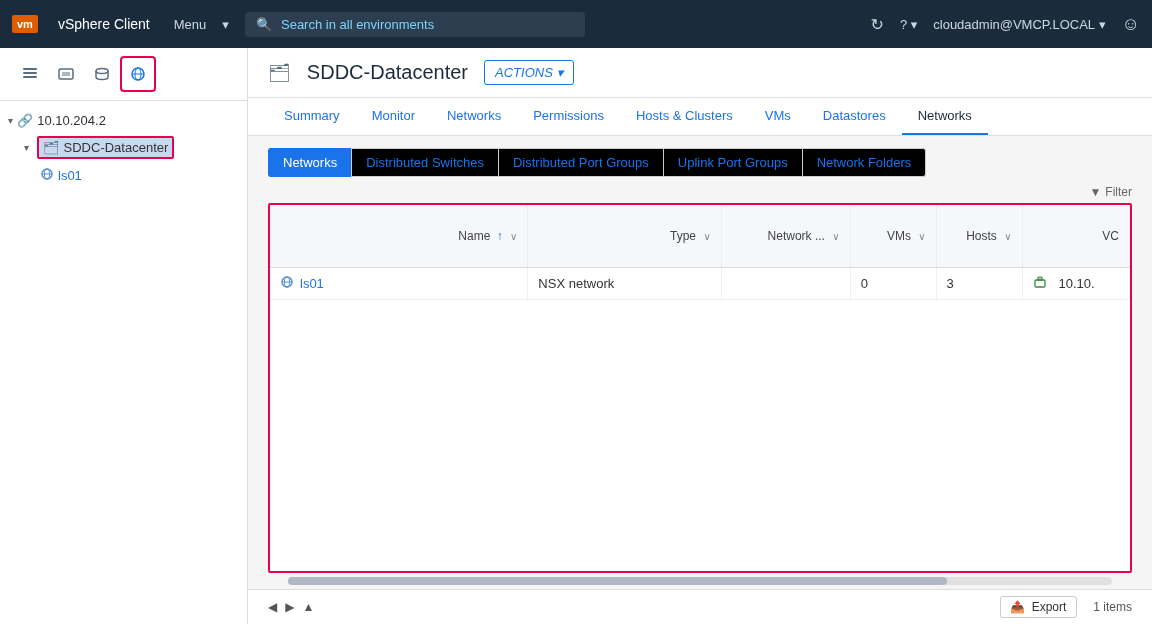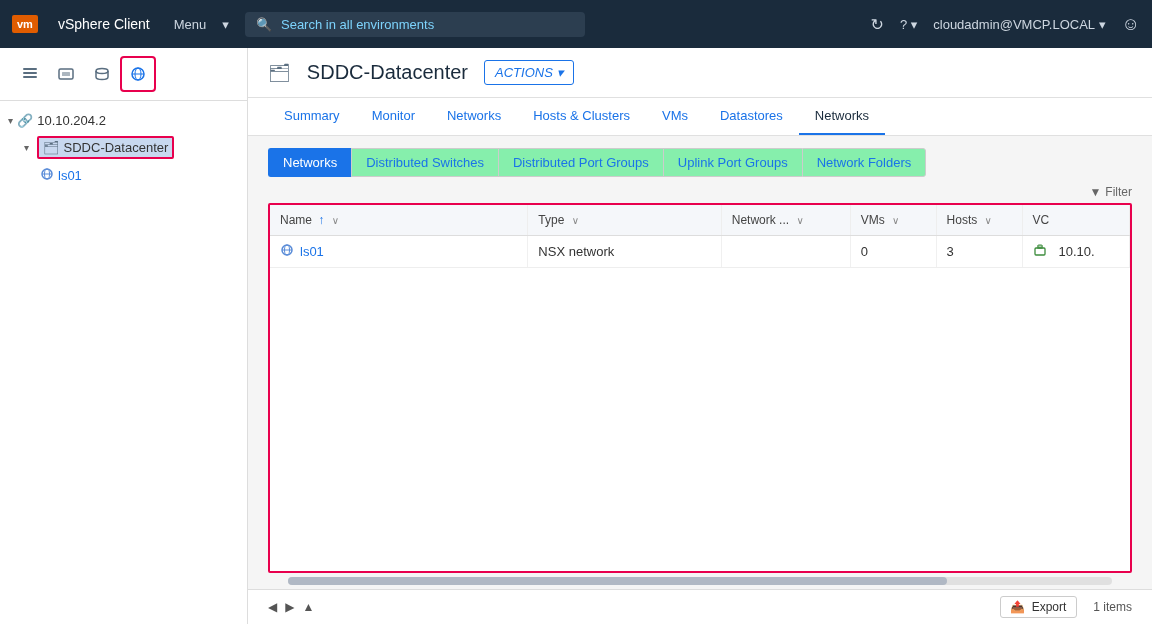--- a/index.html
+++ b/index.html
@@ -32,32 +32,32 @@
     .content-title { font-size: 20px; font-weight: 300; color: #1a2b3c; }
     .actions-btn { color: #1a73e8; font-size: 13px; border: 1px solid #1a73e8; padding: 4px 10px; border-radius: 3px; cursor: pointer; display: flex; align-items: center; gap: 4px; font-style: italic; }
 
     
     .tabs-row { display: flex; gap: 0; padding: 0 20px; background: #fff; border-bottom: 1px solid #e0e0e0; }
     .tab { padding: 10px 16px; font-size: 13px; cursor: pointer; color: #1a73e8; border-bottom: 2px solid transparent; white-space: nowrap; }
     .tab.active { color: #1a2b3c; border-bottom: 2px solid #1a73e8; font-weight: 500; }
 
     
     .sub-tabs-row { display: flex; gap: 0; padding: 12px 20px 0 20px; background: #f5f5f5; }
-    .sub-tab { padding: 6px 14px; font-size: 13px; cursor: pointer; color: #1a73e8; border: 1px solid #ccc; border-right: none; background: #86efac; white-space: nowrap; }
+    .sub-tab { padding: 6px 14px; font-size: 13px; cursor: pointer; color: #1a73e8; border: 1px solid #ccc; border-right: none; background: #000000; white-space: nowrap; }
     .sub-tab:first-child { border-radius: 3px 0 0 3px; }
     .sub-tab:last-child { border-right: 1px solid #ccc; border-radius: 0 3px 3px 0; }
     .sub-tab.active { background: #1a73e8; color: #fff; border-color: #1a73e8; }
 
     
     .filter-bar { display: flex; justify-content: flex-end; padding: 8px 20px 4px 20px; background: #f5f5f5; color: #666; font-size: 12px; align-items: center; gap: 4px; }
 
     
     .table-container { flex: 1; overflow: hidden; background: #fff; margin: 0 20px; border: 2px solid #e8004d; border-radius: 2px; }
     .table { width: 100%; border-collapse: collapse; }
-    .table th { background: #f5f7fa; font-size: 12px; font-weight: 500; color: #444; padding: 8px 10px; text-align: left; border-bottom: 1px solid #ddd; border-right: 1px solid #eee; white-space: nowrap; }
+    .table th { background: #f5f7fa; font-size: 12px; font-weight: 500; color: #444; padding: 24px 10px; text-align: right; border-bottom: 1px solid #ddd; border-right: 1px solid #eee; white-space: nowrap; }
     .table td { padding: 7px 10px; font-size: 13px; border-bottom: 1px solid #eee; border-right: 1px solid #f0f0f0; color: #333; }
     .table-wrap { overflow-x: auto; overflow-y: auto; height: 100%; }
     .net-cell { display: flex; align-items: center; gap: 6px; color: #1a73e8; cursor: pointer; }
     .vc-cell { display: flex; align-items: center; gap: 12px; color: #333; }
     .col-chevron { color: #888; font-size: 10px; margin-left: 4px; }
 
     
     .bottom-bar { display: flex; align-items: center; justify-content: space-between; padding: 6px 20px; background: #fff; border-top: 1px solid #ddd; font-size: 12px; color: #555; }
     .export-btn { display: flex; align-items: center; gap: 6px; color: #333; cursor: pointer; border: 1px solid #ccc; padding: 3px 10px; border-radius: 3px; background: #fff; font-size: 12px; }
 
@@ -164,20 +164,21 @@
       <div class="actions-btn">
         <span>ACTIONS</span>
         <span>▾</span>
       </div>
     </div>
 
     <div class="tabs-row">
       <div class="tab">Summary</div>
       <div class="tab">Monitor</div>
       <div class="tab">Networks</div>
+      <div class="tab">Permissions</div>
       <div class="tab">Hosts &amp; Clusters</div>
       <div class="tab">VMs</div>
       <div class="tab">Datastores</div>
       <div class="tab active">Networks</div>
     </div>
 
     <div class="sub-tabs-row">
       <div class="sub-tab active">Networks</div>
       <div class="sub-tab">Distributed Switches</div>
       <div class="sub-tab">Distributed Port Groups</div>

